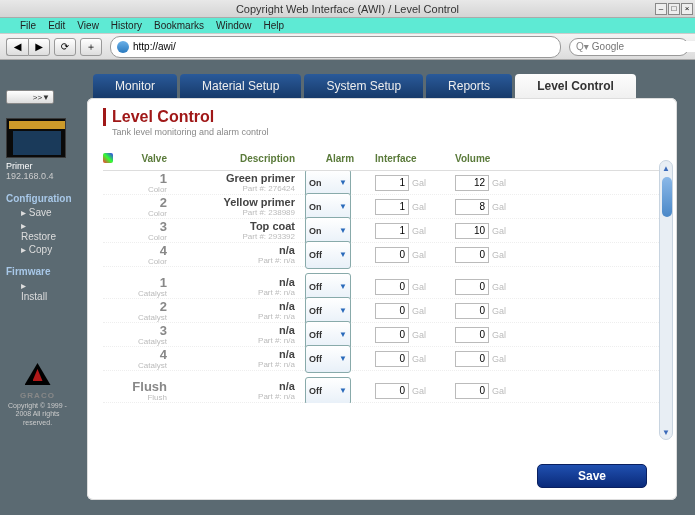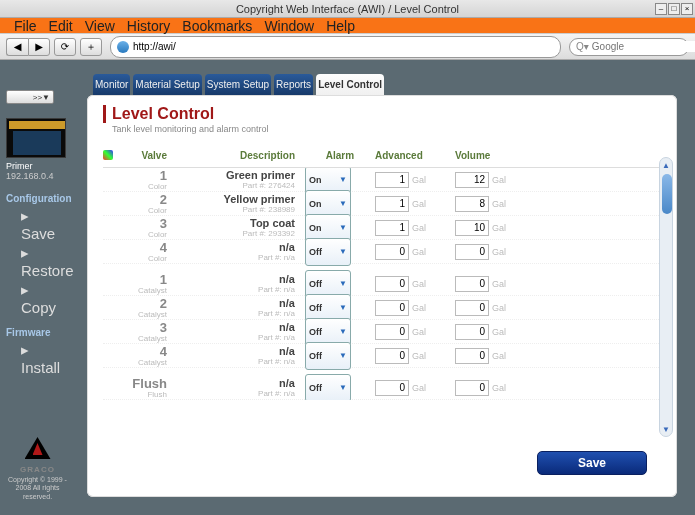--- a/index.html
+++ b/index.html
@@ -3,21 +3,21 @@
 <meta charset="utf-8">
 <style>
 * { box-sizing: border-box; margin: 0; padding: 0; font-family: "Lucida Grande", Arial, sans-serif; }
 body { width: 695px; height: 515px; background: #e8e8e8; overflow: hidden; font-size: 11px; }
 
 .titlebar { height: 18px; background: linear-gradient(#e8e8e8,#d4d4d4); border-bottom: 1px solid #aaa; display: flex; align-items: center; justify-content: center; position: relative; }
 .titlebar .title { font-size: 11px; color: #333; }
 .titlebar .win-btns { position: absolute; right: 2px; display: flex; gap: 1px; }
 .titlebar .win-btns span { width: 12px; height: 12px; border: 1px solid #888; background: #eee; font-size: 8px; display: flex; align-items: center; justify-content: center; cursor: pointer; }
 
-.menubar { height: 16px; background: #f97316; border-bottom: 1px solid #ccc; display: flex; align-items: center; padding: 0 14px; gap: 12px; font-size: 14px; color: #222; }
+.menubar { height: 16px; background: #5eead4; border-bottom: 1px solid #ccc; display: flex; align-items: center; padding: 0 20px; gap: 12px; font-size: 10px; color: #222; }
 .menubar span { cursor: pointer; }
 
 .toolbar { height: 26px; background: linear-gradient(#f4f4f4,#dcdcdc); border-bottom: 1px solid #aaa; display: flex; align-items: center; padding: 0 6px; gap: 4px; }
 .tool-btn { width: 22px; height: 18px; border: 1px solid #999; border-radius: 3px; background: linear-gradient(#fff,#ddd); display: flex; align-items: center; justify-content: center; font-size: 10px; cursor: pointer; }
 .btn-group { display: flex; }
 .btn-group .tool-btn:first-child { border-radius: 3px 0 0 3px; border-right: 0; }
 .btn-group .tool-btn:last-child { border-radius: 0 3px 3px 0; }
 .url-wrap { flex: 1; display: flex; align-items: center; background: #fff; border: 1px solid #999; border-radius: 10px; height: 22px; padding: 0 6px; margin: 0 4px; }
 .url-wrap .globe { width: 12px; height: 12px; border-radius: 50%; background: linear-gradient(#6ab0e8,#2a7abf); margin-right: 4px; }
 .url-wrap input { border: 0; outline: 0; font-size: 10px; flex: 1; }
@@ -28,32 +28,32 @@
 .content { display: flex; height: calc(515px - 18px - 16px - 26px); background: #5b6a72; }
 
 .sidebar { width: 75px; padding: 30px 6px 0 6px; color: #ddd; font-size: 9px; }
 .sb-dd { width: 48px; height: 14px; background: linear-gradient(#fff,#ddd); border: 1px solid #888; border-radius: 2px; display: flex; align-items: center; justify-content: flex-end; padding-right: 3px; font-size: 8px; color: #333; cursor: pointer; margin-bottom: 14px; }
 .thumb { width: 60px; height: 40px; background: #0a0a0a; border: 1px solid #3a3a3a; margin-bottom: 3px; position: relative; }
 .thumb::before { content: ""; position: absolute; top: 2px; left: 2px; width: 56px; height: 8px; background: #cc9a2a; }
 .thumb::after { content: ""; position: absolute; top: 12px; left: 6px; width: 48px; height: 24px; background: #1a3a5a; }
 .dev-name { font-weight: normal; color: #fff; font-size: 9px; }
 .dev-ip { color: #ccc; font-size: 9px; margin-bottom: 12px; }
 .sb-head { color: #a8c8e8; font-weight: bold; font-size: 10px; margin-bottom: 2px; }
-.sb-item { color: #ddd; font-size: 15px; padding: 1px 15px; cursor: pointer; }
+.sb-item { color: #ddd; font-size: 10px; padding: 1px 15px; cursor: pointer; }
 .sb-sec { margin-bottom: 10px; }
 .logo { margin-top: 60px; text-align: center; }
 .logo-mark { width: 26px; height: 26px; margin: 0 auto 2px; position: relative; }
 .logo-mark::before { content: ""; position: absolute; inset: 0; background: #000; clip-path: polygon(50% 0, 100% 85%, 0 85%); }
 .logo-mark::after { content: ""; position: absolute; top: 6px; left: 8px; width: 10px; height: 12px; background: #b01818; clip-path: polygon(50% 0, 100% 100%, 0 100%); }
 .logo-txt { font-size: 8px; font-weight: bold; color: #888; letter-spacing: 1px; }
 .copy { font-size: 7px; color: #ccc; margin-top: 2px; line-height: 1.2; }
 
 .main { flex: 1; padding: 14px 18px 10px 12px; }
 .tabs { display: flex; gap: 3px; margin-left: 6px; }
-.tab { padding: 5px 2px; font-size: 10px; background: linear-gradient(#2a5a9a,#173a6a); color: #eee; border-radius: 4px 4px 0 0; cursor: pointer; }
+.tab { padding: 5px 22px; font-size: 12px; background: linear-gradient(#2a5a9a,#173a6a); color: #eee; border-radius: 4px 4px 0 0; cursor: pointer; }
 .tab.active { background: linear-gradient(#fdfdfd,#f0f0f0); color: #333; font-weight: bold; }
 
 .panel { background: #fff; border-radius: 6px; padding: 10px 14px 12px 16px; box-shadow: inset 0 0 0 1px #ddd; height: 402px; position: relative; }
 .pg-title { font-size: 16px; font-weight: bold; color: #a01818; border-left: 3px solid #a01818; padding-left: 6px; }
 .pg-sub { font-size: 9px; color: #888; margin: 1px 0 10px 9px; }
 
 .hdr-row, .data-row { display: flex; align-items: center; height: 24px; }
 .hdr-row { border-bottom: 1px solid #ddd; font-size: 10px; font-weight: bold; color: #5a7a3a; }
 .c-icon { width: 16px; }
 .c-valve { width: 58px; text-align: right; padding-right: 10px; }
@@ -71,21 +71,21 @@
 .alarm-dd { width: 46px; height: 28px; border: 1px solid #8aa; border-radius: 3px; background: linear-gradient(#fff,#e8f0f8); display: flex; align-items: center; justify-content: space-between; padding: 0 3px; font-size: 9px; font-weight: bold; color: #333; cursor: pointer; }
 .alarm-dd .arr { color: #2a6aba; font-size: 8px; }
 .num-in { width: 34px; height: 16px; border: 1px solid #bbb; text-align: right; padding-right: 3px; font-size: 10px; }
 .unit { font-size: 9px; color: #bbb; margin-left: 3px; }
 .sep { height: 8px; }
 
 .scrollbar { position: absolute; right: 4px; top: 62px; width: 14px; height: 280px; background: #e8eef4; border: 1px solid #c8d4e0; border-radius: 7px; }
 .scrollbar .up, .scrollbar .down { height: 14px; display: flex; align-items: center; justify-content: center; font-size: 8px; color: #3a6aba; cursor: pointer; }
 .scrollbar .thumb-s { position: absolute; top: 16px; left: 2px; width: 10px; height: 40px; background: linear-gradient(#8ab8e8,#4a88c8); border-radius: 5px; cursor: pointer; }
 
-.save-btn { position: absolute; right: 30px; bottom: 22px; width: 110px; height: 24px; background: linear-gradient(#2050b0,#0a2a7a); color: #fff; font-weight: bold; font-size: 12px; border-radius: 5px; display: flex; align-items: center; justify-content: center; cursor: pointer; border: 1px solid #0a2060; }
+.save-btn { position: absolute; right: 30px; bottom: 12px; width: 110px; height: 24px; background: linear-gradient(#2050b0,#0a2a7a); color: #fff; font-weight: bold; font-size: 12px; border-radius: 5px; display: flex; align-items: center; justify-content: center; cursor: pointer; border: 1px solid #0a2060; }
 #rows { max-height: 280px; overflow: hidden; }
 </style>
 </head>
 <body>
 
 <div class="titlebar">
   <span class="title">Copyright Web Interface (AWI) / Level Control</span>
   <div class="win-btns">
     <span>–</span>
     <span>□</span>
@@ -157,21 +157,21 @@
 
     <div class="panel">
       <div class="pg-title">Level Control</div>
       <div class="pg-sub">Tank level monitoring and alarm control</div>
 
       <div class="hdr-row">
         <div class="c-icon"></div>
         <div class="c-valve">Valve</div>
         <div class="c-desc">Description</div>
         <div class="c-alarm">Alarm</div>
-        <div class="c-thresh">Advanced</div>
+        <div class="c-thresh">Interface</div>
         <div class="c-vol">Volume</div>
       </div>
 
       <div id="rows">
           <div class="data-row">
             <div class="c-icon"></div>
             <div class="c-valve">
               <div class="valve-num">1</div>
               <div class="valve-lbl">Color</div>
             </div>

